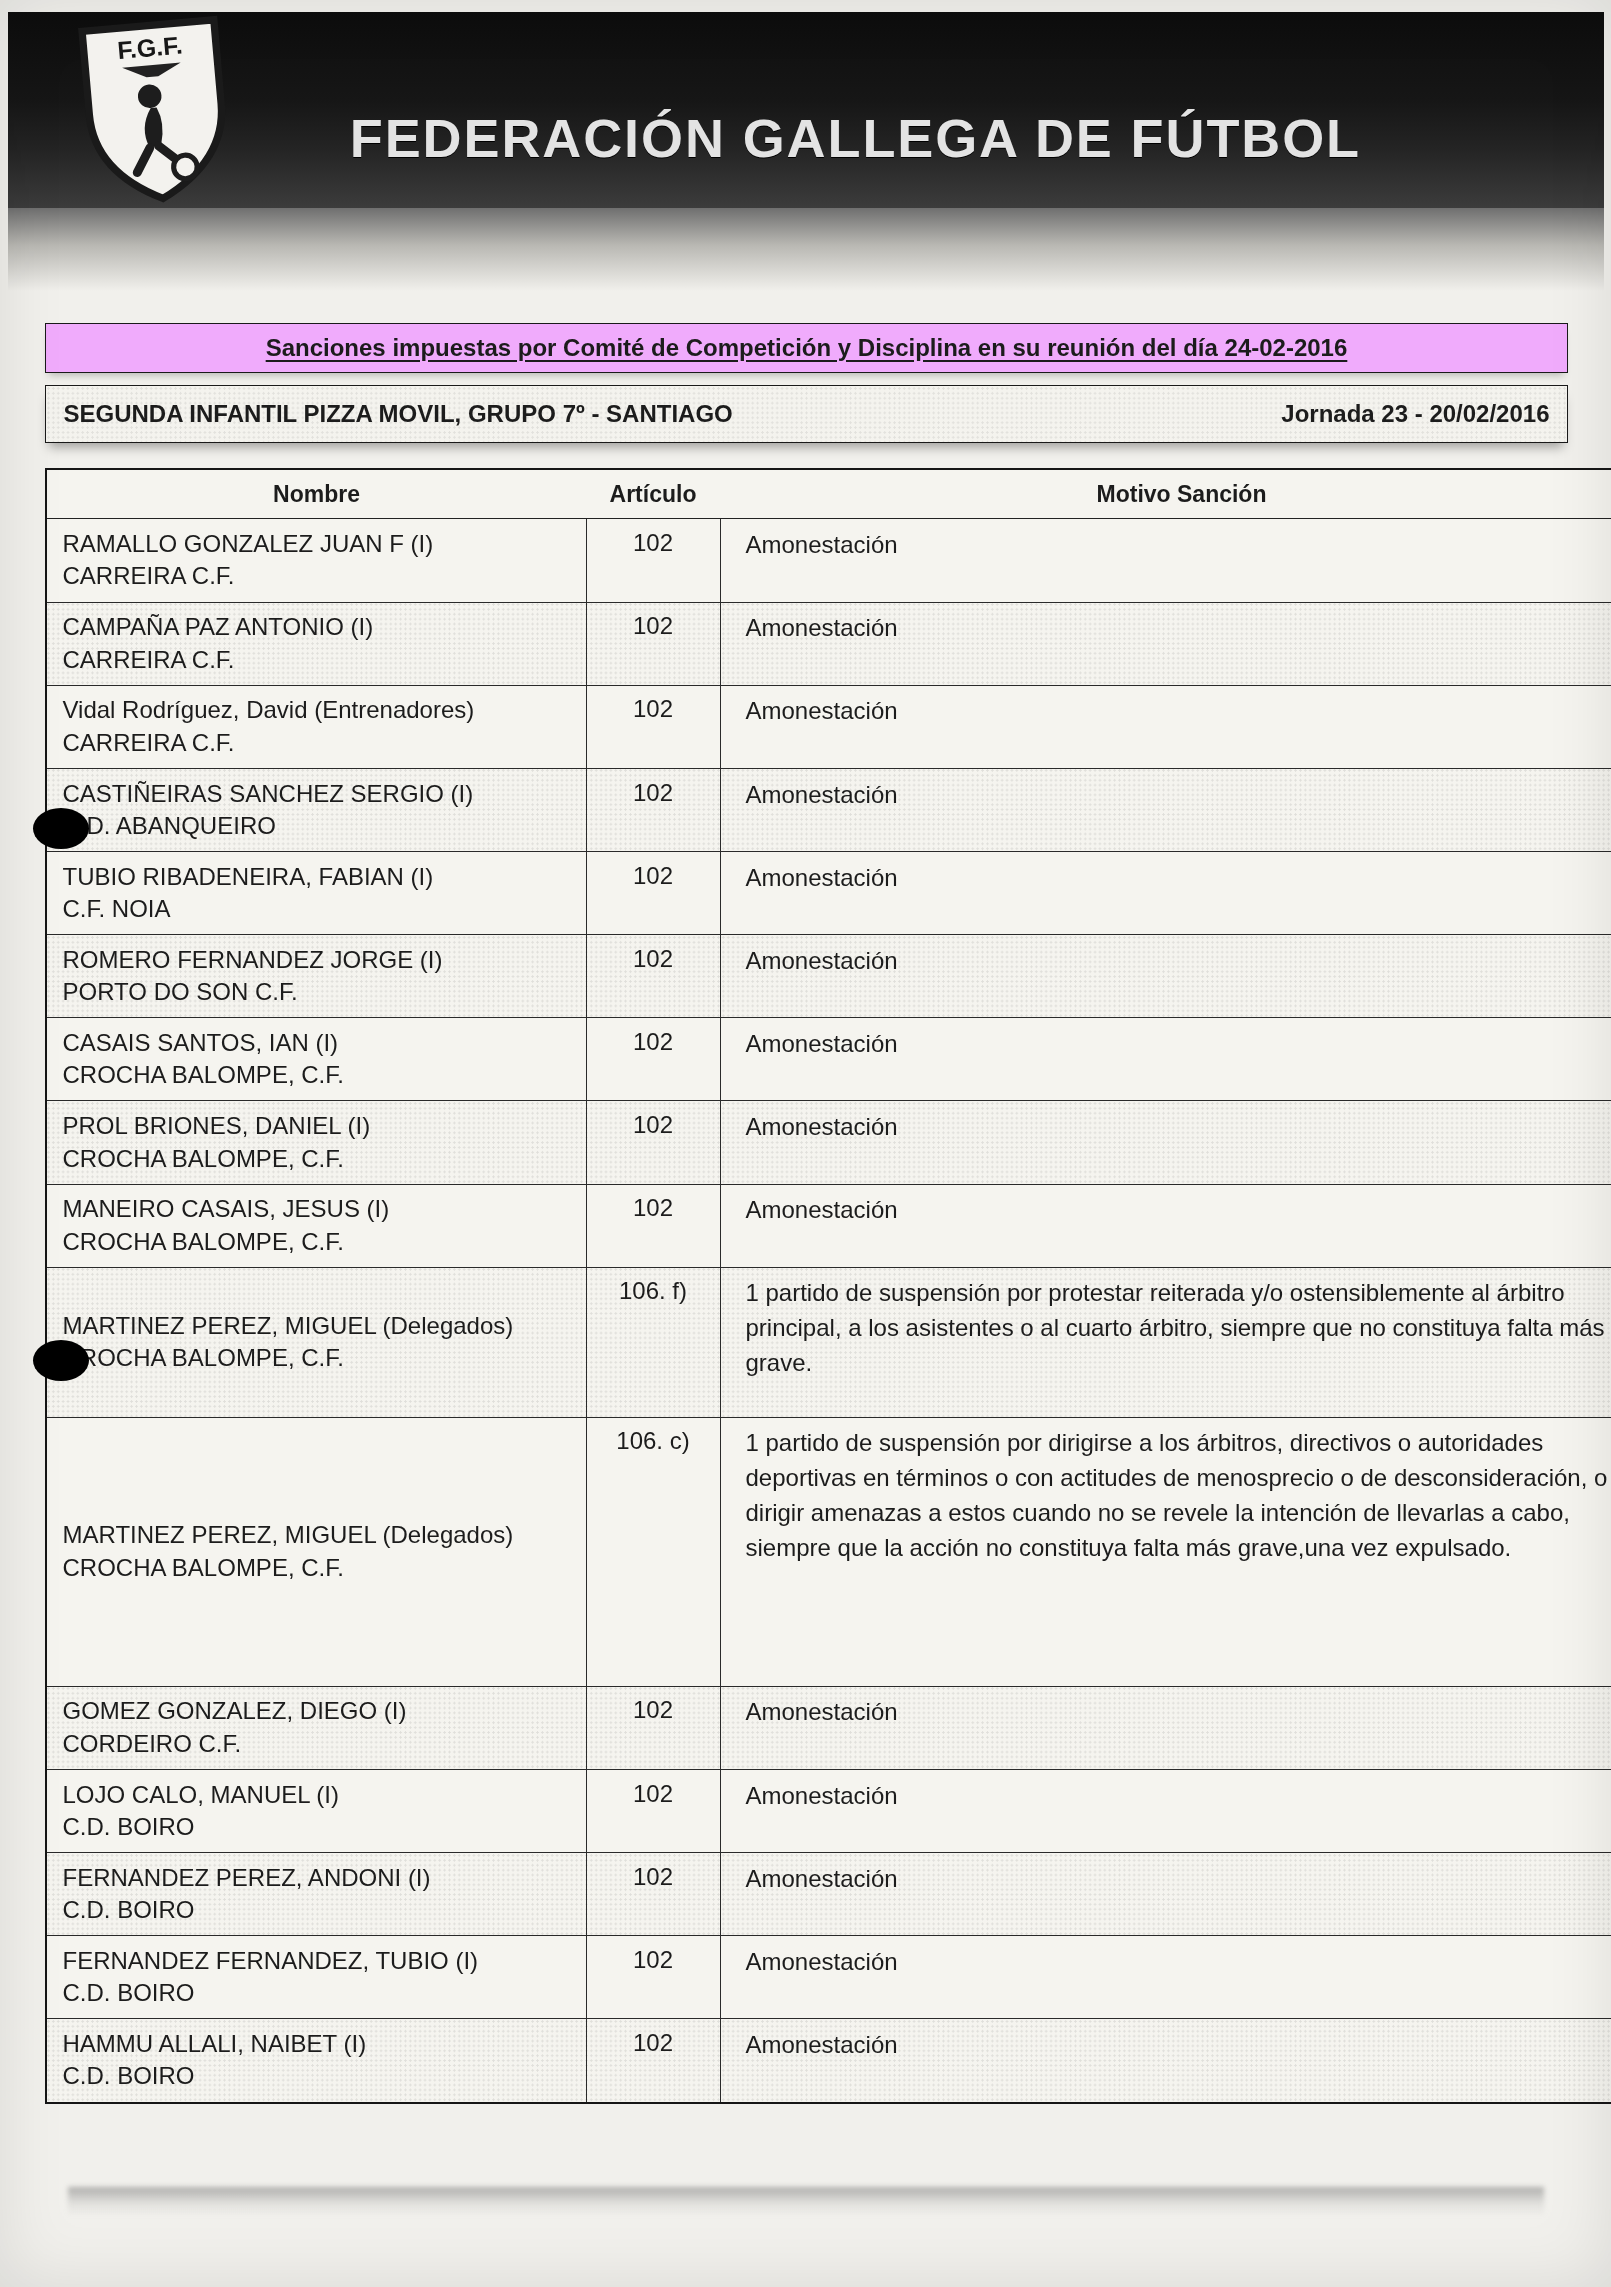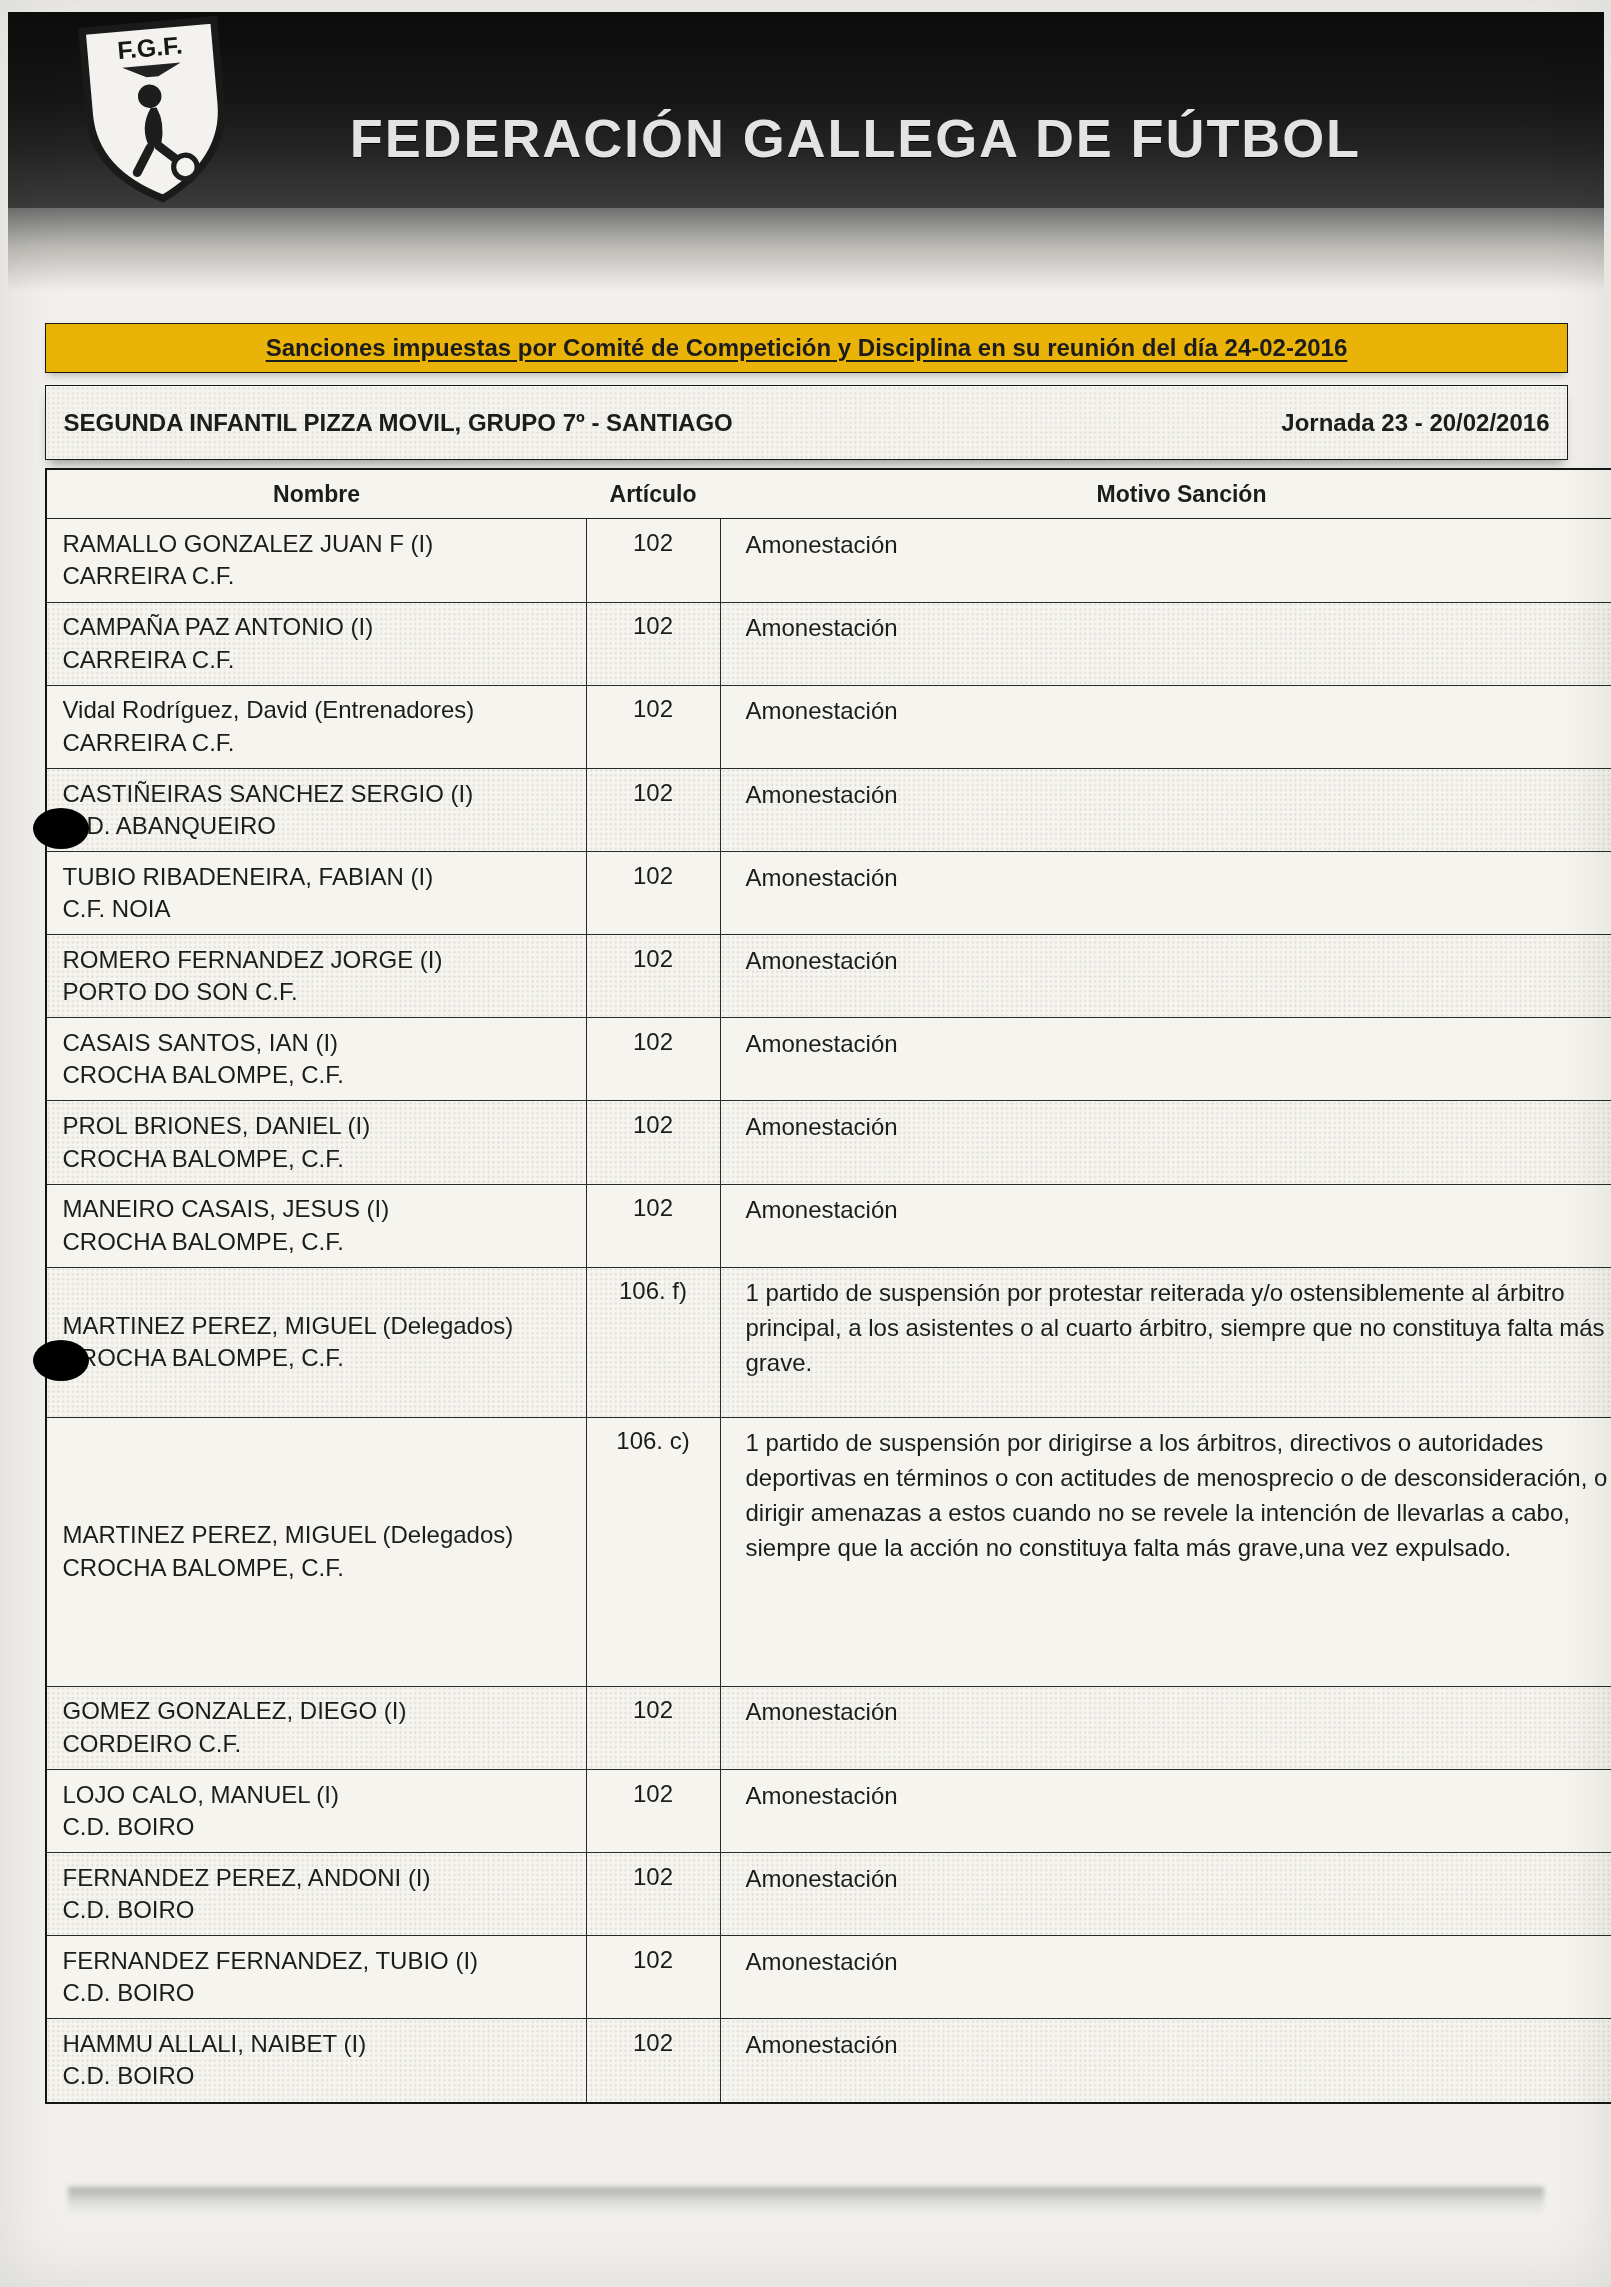--- a/index.html
+++ b/index.html
@@ -34,31 +34,31 @@
     white-space:nowrap;
   }
   .crest {
     position:absolute; left:82px; top:15.5px; width:147px; height:192px; z-index:3;
     transform:rotate(-5deg);
   }
 
   
   .title-box {
     position:absolute; top:323px; left:45px; width:1523px; height:50px;
-    border:1.9px solid #1a1a1a; background:#eab308;
+    border:1.9px solid #1a1a1a; background:#f0abfc;
     display:flex; align-items:center; justify-content:center;
     box-shadow: 0 5.8px 7.8px -3.9px rgba(0,0,0,0.25);
     box-sizing:border-box;
   }
   .title-text {
     font-size:24px; font-weight:bold;
     text-decoration:underline; text-underline-offset:3.9px;
   }
   .subtitle-box {
-    position:absolute; top:385px; left:45px; width:1523px; height:75px;
+    position:absolute; top:385px; left:45px; width:1523px; height:58px;
     border:1.9px solid #1a1a1a; background:#f4f3ee;
     display:flex; align-items:center; justify-content:space-between;
     padding:0 17.5px; box-sizing:border-box;
     font-size:24px; font-weight:bold;
     background-image: radial-gradient(rgba(70,70,70,0.10) 1.2px, transparent 1.3px);
     background-size:4.9px 4.9px;
     box-shadow: 0 8.7px 10.7px -3.9px rgba(0,0,0,0.35);
   }
 
   

